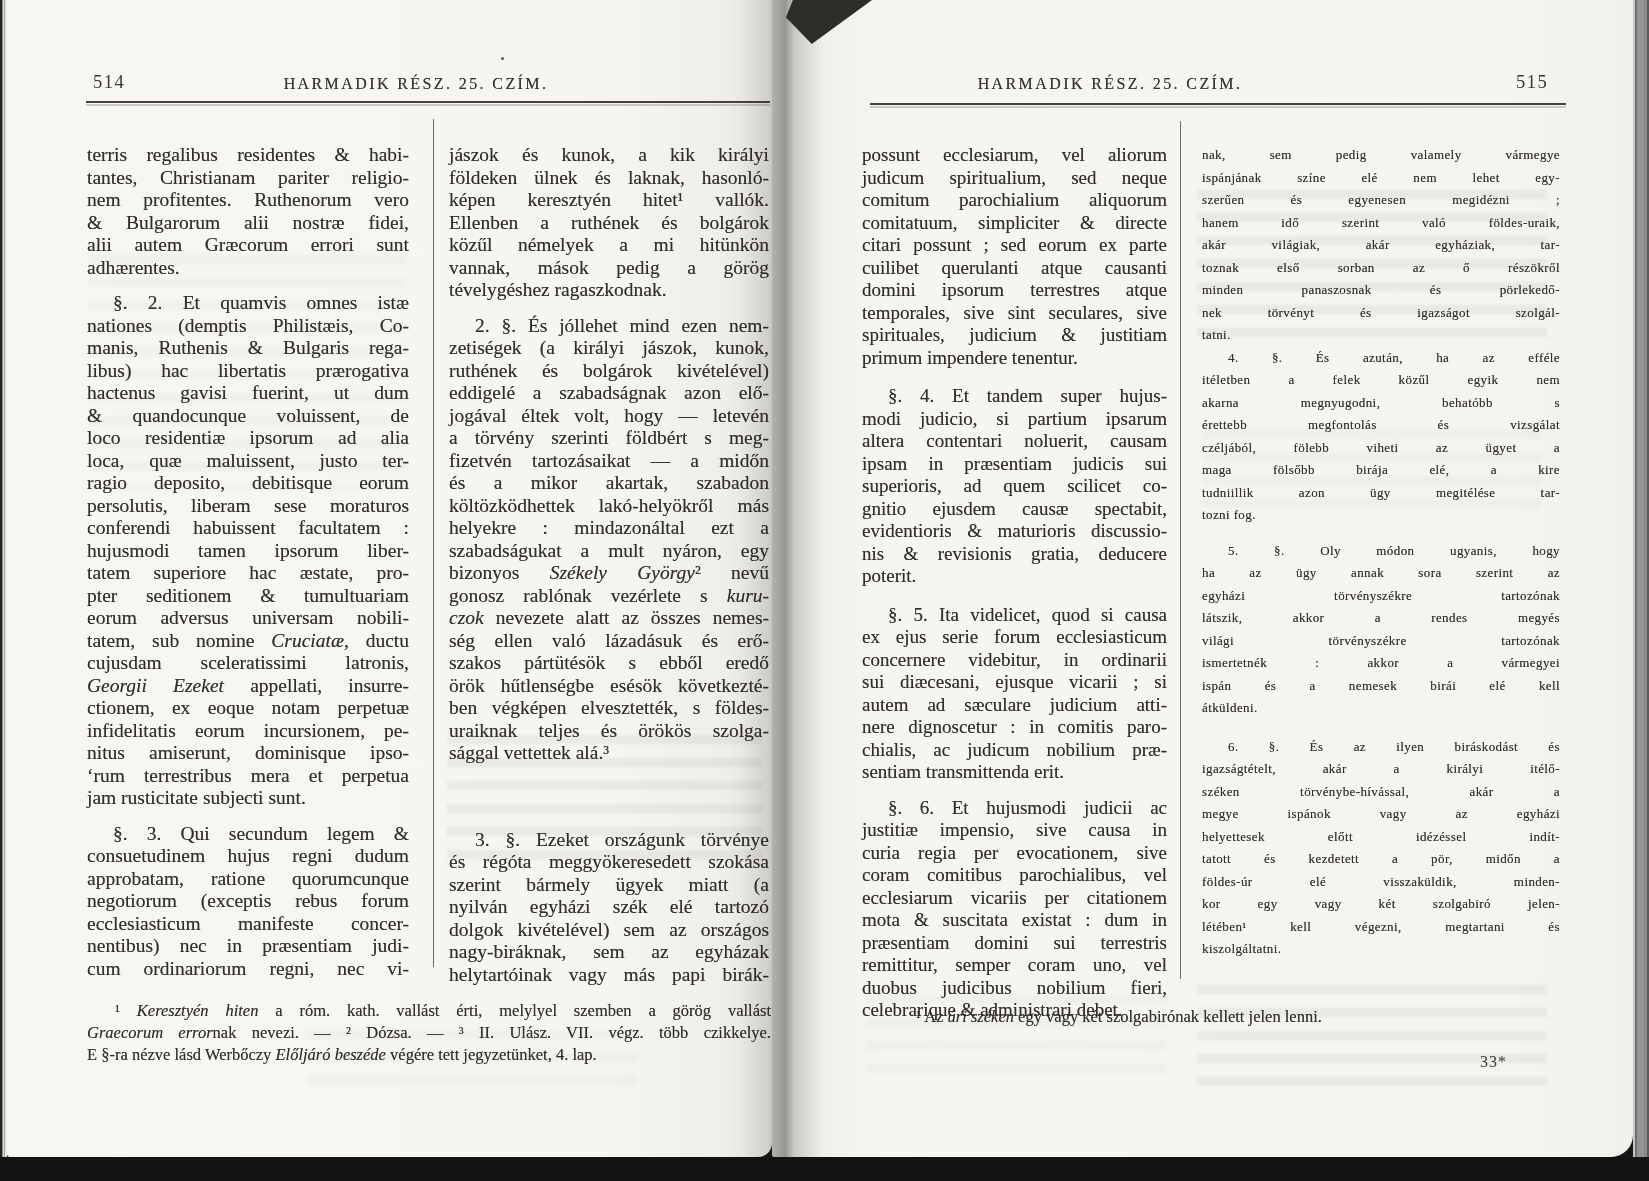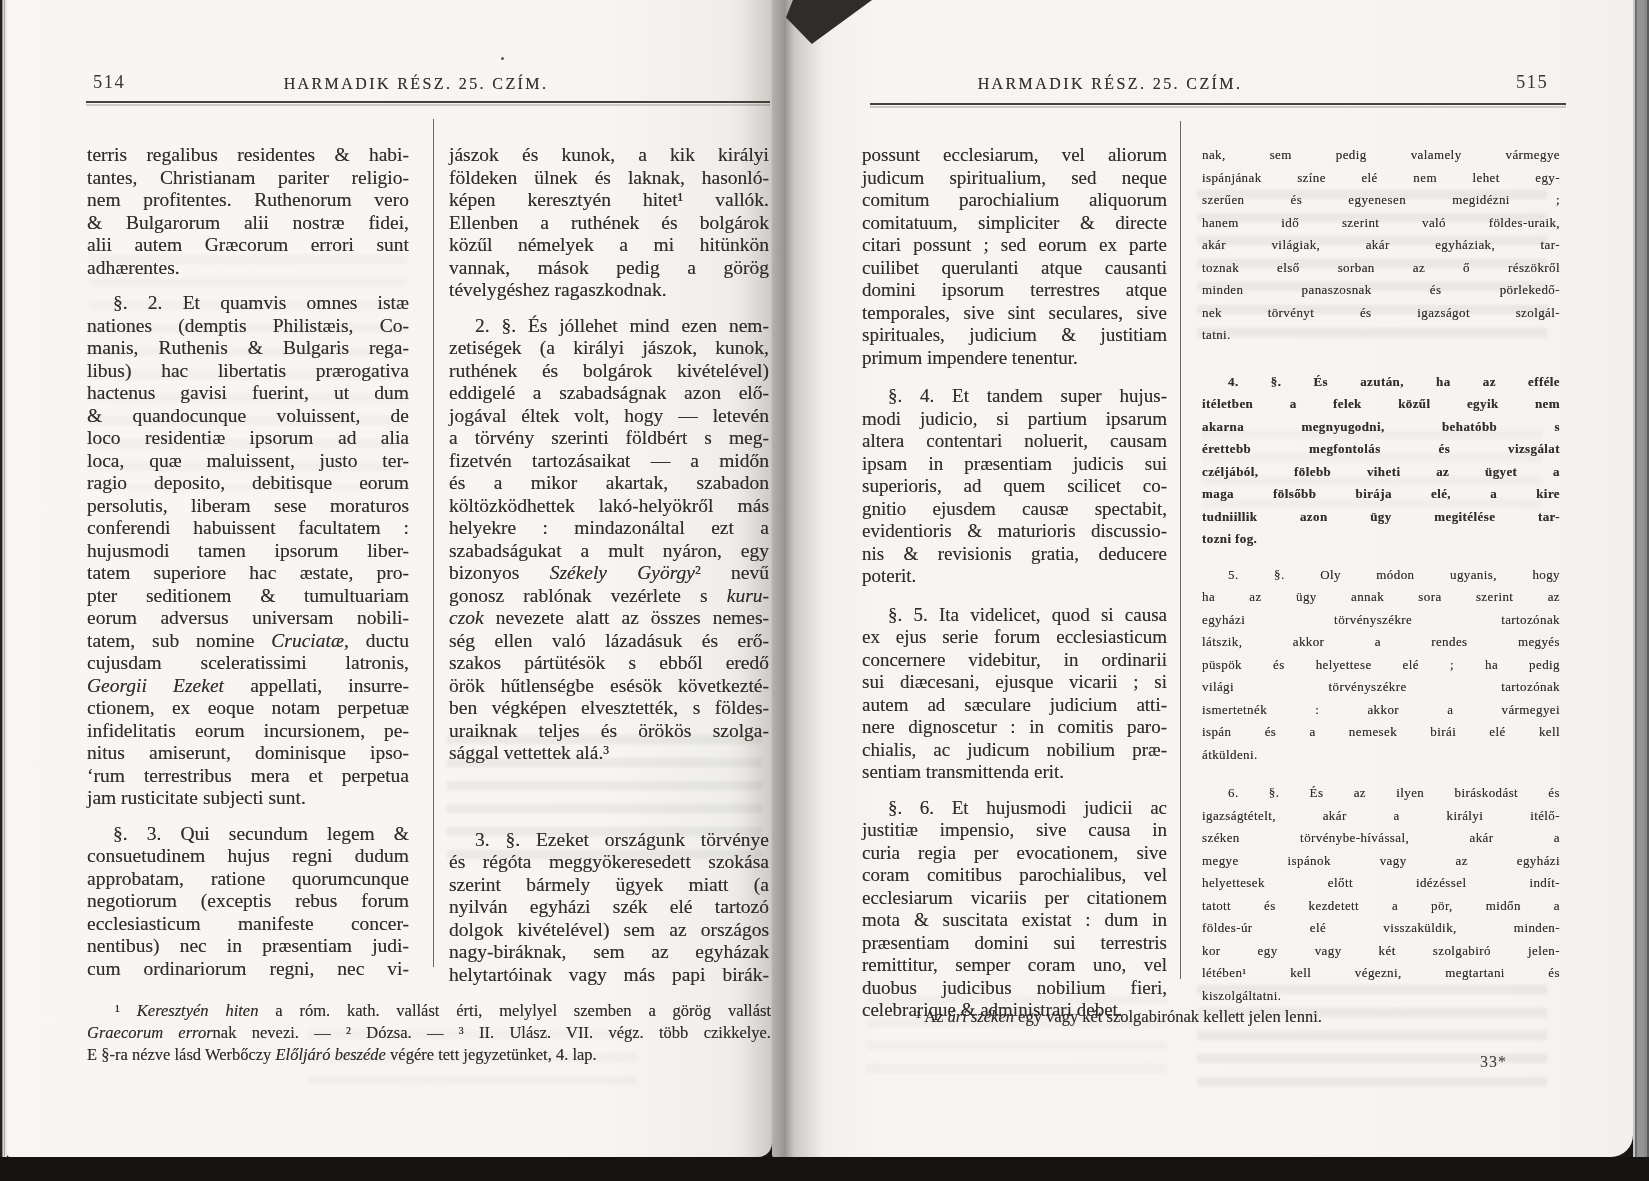--- a/index.html
+++ b/index.html
@@ -29,21 +29,21 @@
   .header-rule{position:absolute;height:2px;background:#45413b;box-shadow:0 3px 0 rgba(60,56,50,.22);}
   .col-divider{position:absolute;width:1px;background:#6d6a62;}
   .col{position:absolute;}
   .line{height:22.5px;line-height:22.5px;font-size:19.5px;white-space:nowrap;overflow:visible;
         text-shadow:0 0 .5px rgba(50,47,42,.55);}
   .jl{text-align:justify;text-align-last:justify;white-space:normal;}
   .ll{text-align:left;white-space:normal;}
   .para.indent .line:first-child{text-indent:26px;}
   .gap-none{margin-top:16px;}
   .gap-sm{margin-top:13px;}
-  .gap-md{margin-top:24px;font-weight:bold;}
+  .gap-md{}
   .gap-lg{margin-top:64px;}
   .page-right .col-latin .line{font-size:19px;}
   .page-right .col-hu .line{font-size:13px;letter-spacing:.4px;}
   .footnotes{position:absolute;}
   .footnotes .line{height:22px;line-height:22px;font-size:16.5px;}
   .footnotes .para.indent .line:first-child{text-indent:28px;}
   .signature-mark{position:absolute;font-size:16px;letter-spacing:1px;color:#3a3732;margin-top:40px;}
   
   .ghost{position:absolute;pointer-events:none;filter:blur(1.4px);opacity:.8;
      background:repeating-linear-gradient(180deg,rgba(72,67,60,.085) 0 9px,rgba(72,67,60,0) 9px 23px);}
@@ -232,21 +232,20 @@
           <div class="line jl">czéljából, fölebb viheti az ügyet a</div>
           <div class="line jl">maga fölsőbb birája elé, a kire</div>
           <div class="line jl">tudniillik azon ügy megitélése tar-</div>
           <div class="line ll">tozni fog.</div>
         </div>
         <div class="para gap-sm indent">
           <div class="line jl">5. §. Oly módon ugyanis, hogy</div>
           <div class="line jl">ha az ügy annak sora szerint az</div>
           <div class="line jl">egyházi törvényszékre tartozónak</div>
           <div class="line jl">látszik, akkor a rendes megyés</div>
-          <div class="line jl">püspök és helyettese elé ; ha pedig</div>
           <div class="line jl">világi törvényszékre tartozónak</div>
           <div class="line jl">ismertetnék : akkor a vármegyei</div>
           <div class="line jl">ispán és a nemesek birái elé kell</div>
           <div class="line ll">átküldeni.</div>
         </div>
         <div class="para gap-none indent">
           <div class="line jl">6. §. És az ilyen biráskodást és</div>
           <div class="line jl">igazságtételt, akár a királyi itélő-</div>
           <div class="line jl">széken törvénybe-hívással, akár a</div>
           <div class="line jl">megye ispánok vagy az egyházi</div>

